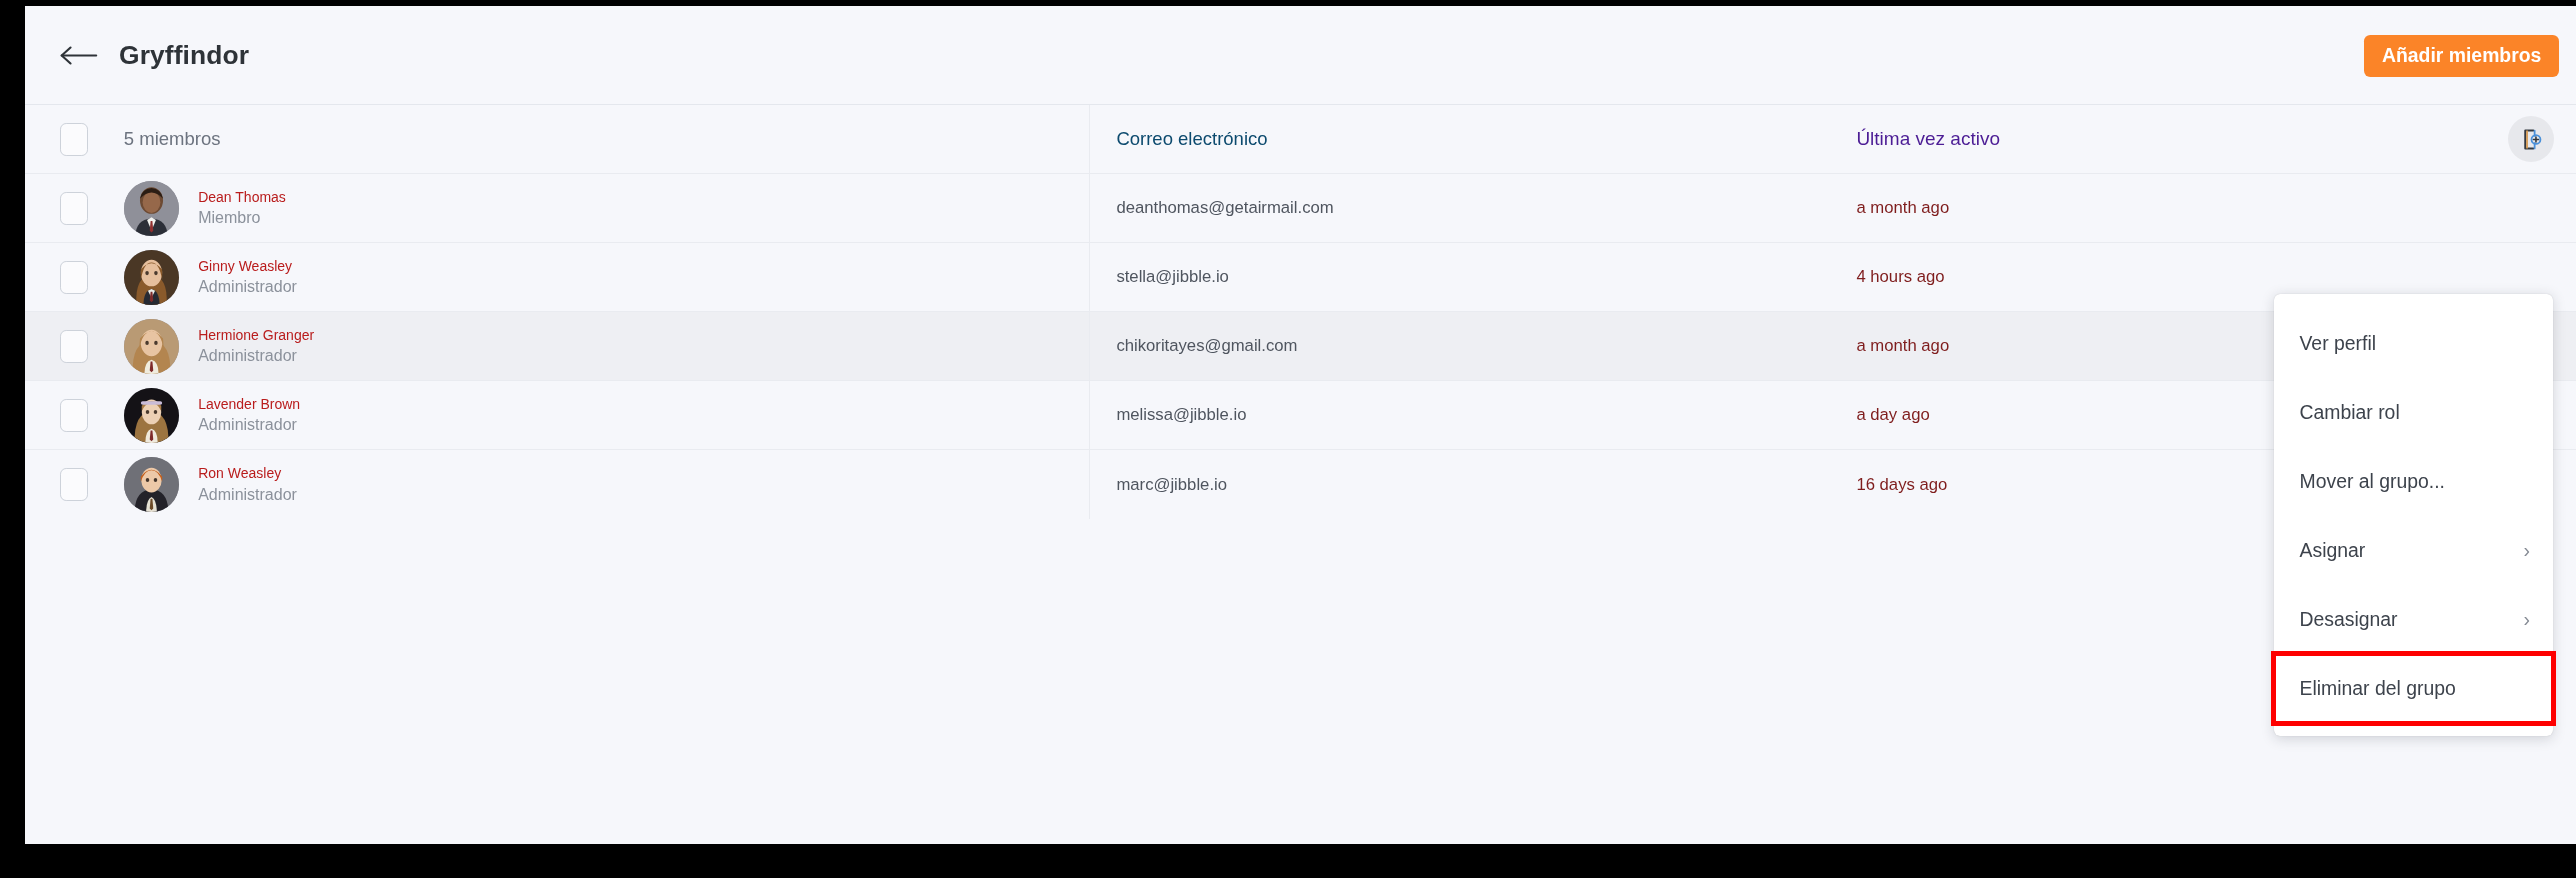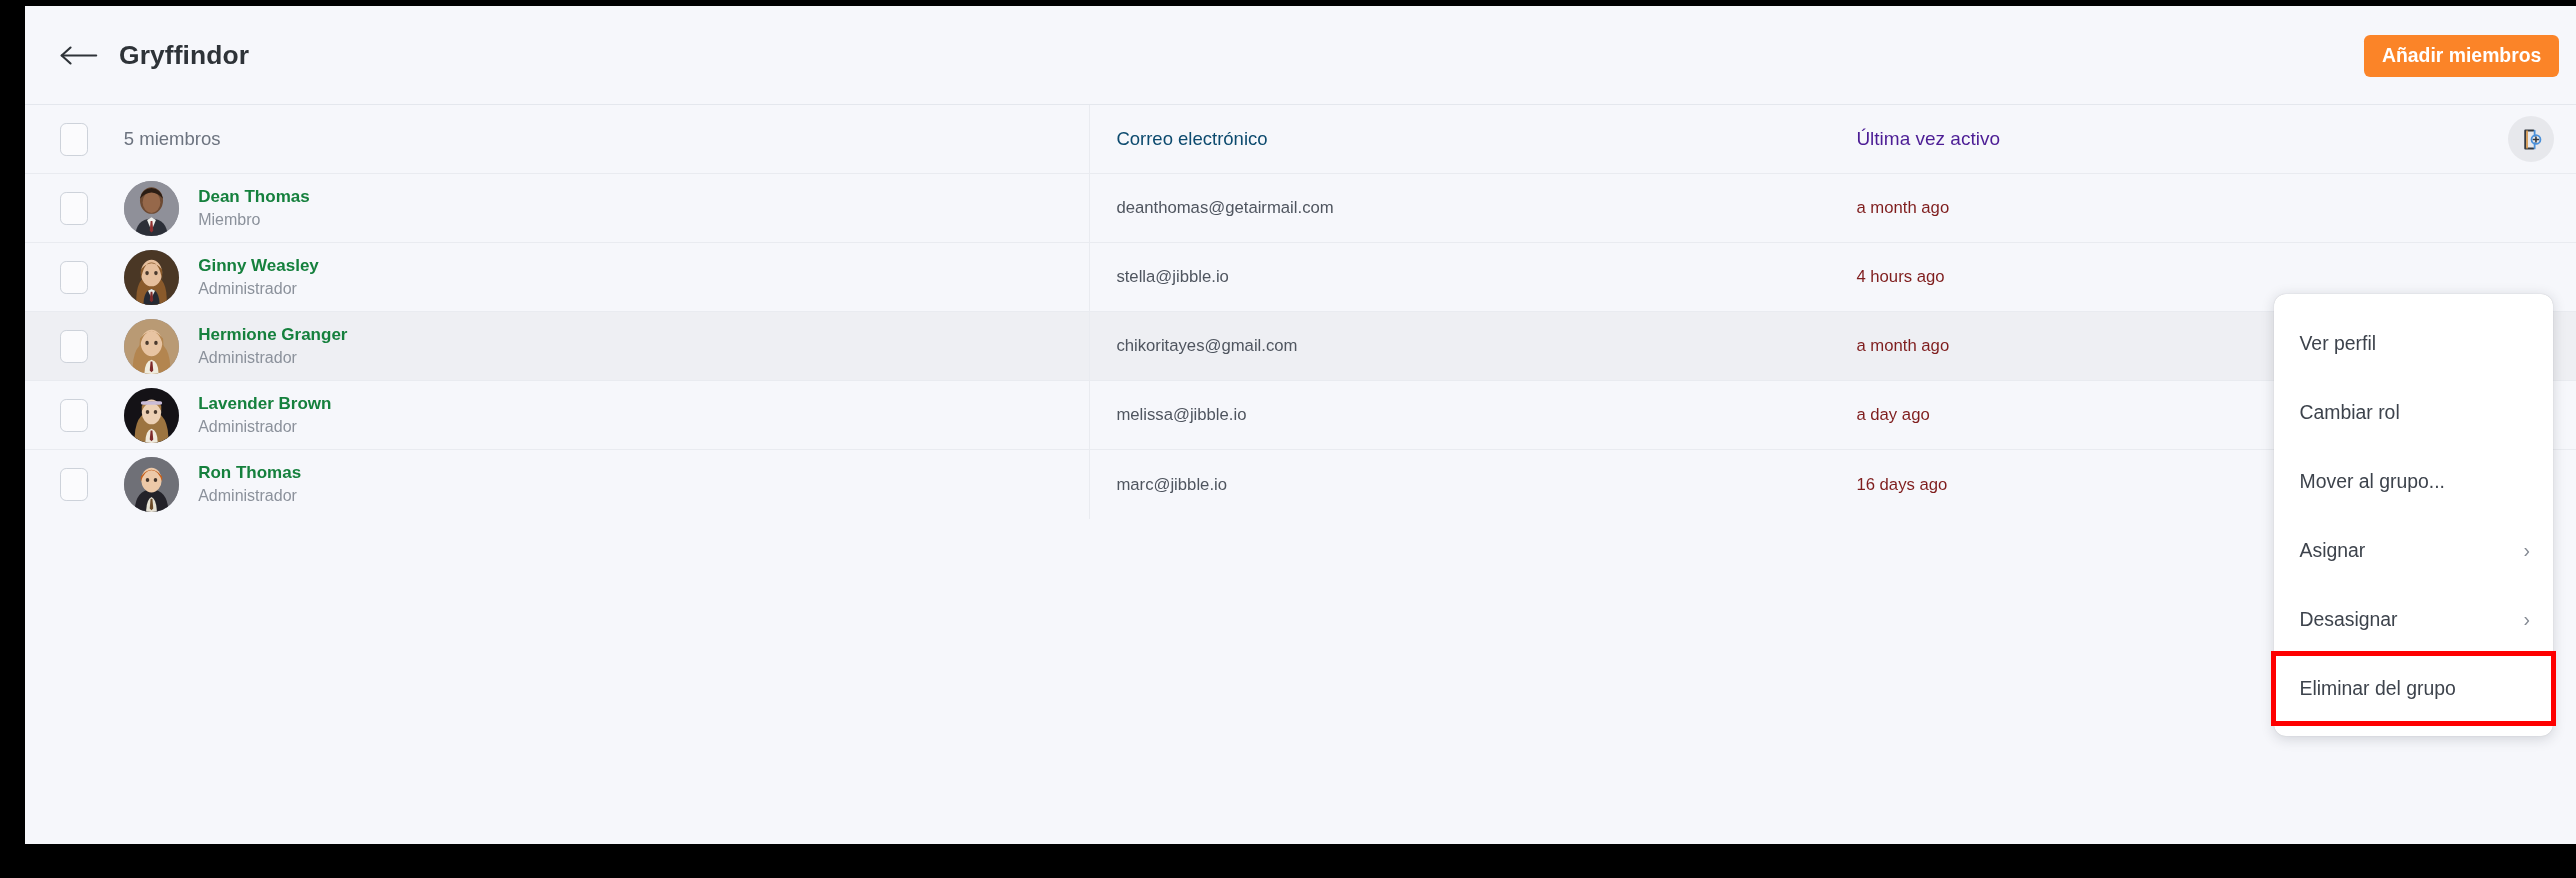--- a/index.html
+++ b/index.html
@@ -119,23 +119,23 @@
     height: 55px;
     border-radius: 50%;
     flex: 0 0 55px;
     overflow: hidden;
     position: relative;
     background: #8b8c96;
   }
   .avatar .av-svg { display: block; width: 100%; height: 100%; }
   .name-block { display: flex; flex-direction: column; gap: 4.4px; }
   .member-name {
-    font-size: 17px;
-    font-weight: 700;
-    color: #15803d;
+    font-size: 14px;
+    font-weight: 400;
+    color: #b91c1c;
     line-height: 1.15;
   }
   .member-role {
     font-size: 16px;
     color: #8b919b;
     line-height: 1.15;
   }
   .cell-email {
     flex: 0 0 740px;
     width: 740px;
@@ -173,21 +173,21 @@
     border: none;
   }
 
   
   .context-menu {
     position: absolute;
     left: 2249px;
     top: 288px;
     width: 279px;
     background: #ffffff;
-    border-radius: 12px;
+    border-radius: 6px;
     box-shadow: 0 2.6px 12.3px rgba(30,35,45,0.17), 0 0 0.9px rgba(30,35,45,0.25);
     padding: 15px 0 13.2px 0;
     z-index: 40;
   }
   .menu-item {
     display: flex;
     align-items: center;
     justify-content: space-between;
     height: 69px;
     padding: 0 23px 0 25.5px;
@@ -371,21 +371,21 @@
               <path d="M12 62 Q12 38 31 36 Q50 38 50 62 Z" fill="#232229"></path>
               <ellipse cx="31" cy="26" rx="11.5" ry="14" fill="#edc9a8"></ellipse>
               <path d="M19 22 Q31 7 43 22 L43 28 Q39 15 31 15 Q23 15 19 28 Z" fill="#c4601e"></path>
               <ellipse cx="26.5" cy="26" rx="2" ry="2.3" fill="#44352b"></ellipse>
               <ellipse cx="35.5" cy="26" rx="2" ry="2.3" fill="#44352b"></ellipse>
               <path d="M25 62 Q25 48 31 45 Q37 48 37 62 Z" fill="#e6e1d4"></path>
               <path d="M30 47 L32 47 L33 58 L31 60 L29 58 Z" fill="#6c4a28"></path>
             </svg>
           </span>
           <span class="name-block">
-            <span class="member-name">Ron Thomas</span>
+            <span class="member-name">Ron Weasley</span>
             <span class="member-role">Administrador</span>
           </span>
         </div>
         <div class="cell-email">marc@jibble.io</div>
         <div class="cell-active">16 days ago</div>
       </div>
 
     </div>
 
     <div class="context-menu">

